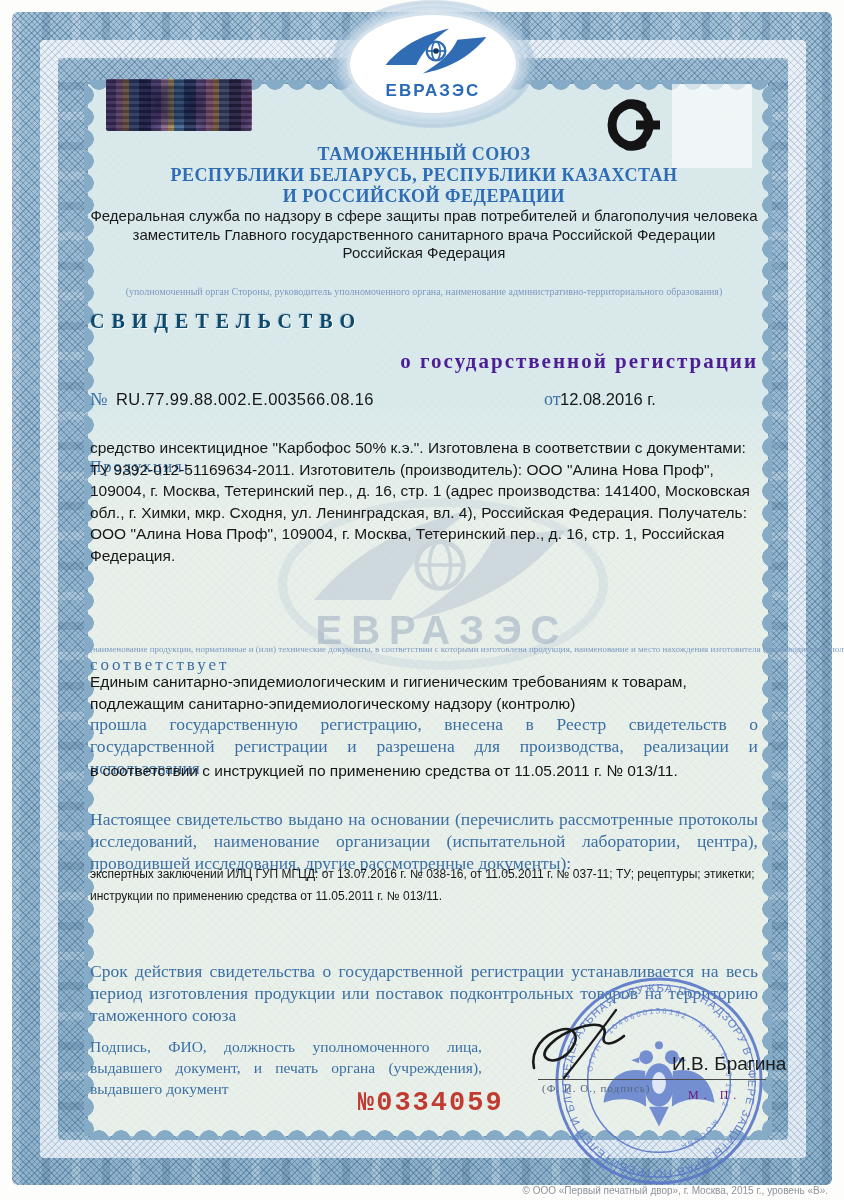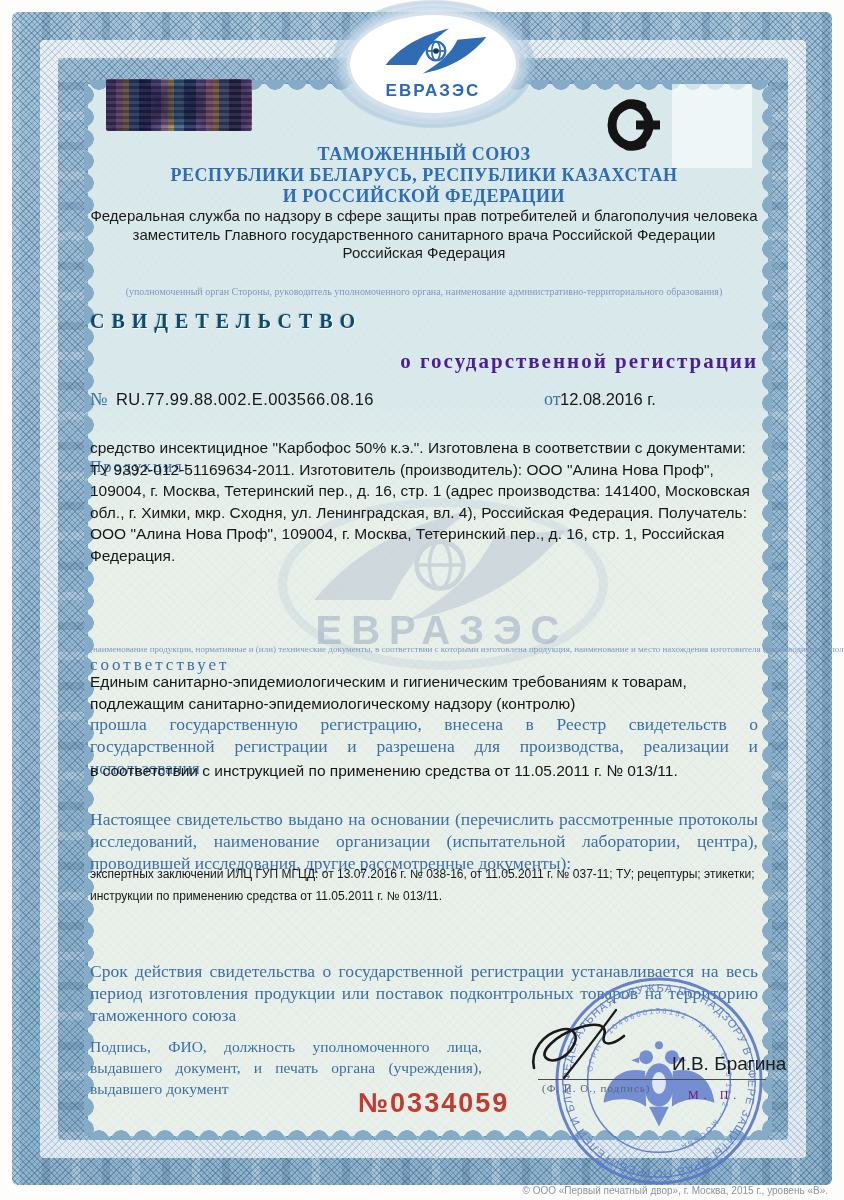--- a/index.html
+++ b/index.html
@@ -112,21 +112,21 @@
   .passed { top:713px; font-size:17.5px; line-height:22px; text-align:justify; }
   .passed-add { top:762px; font-size:15.5px; }
 
   .basis { top:808px; font-size:17.5px; line-height:22px; text-align:justify; }
   .basis-details { top:864px; font-size:12px; line-height:21.5px; }
 
   .validity { top:960px; font-size:17.5px; line-height:22px; text-align:justify; }
 
   .sign-note { top:1036px; width:392px; font-size:15.5px; line-height:21px; text-align:justify; }
 
-  .blank-number { position:absolute; left:358px; top:1088px; z-index:2; font-family:Liberation Sans, sans-serif;
+  .blank-number { position:absolute; left:358px; top:1088px; z-index:2; font-family:Liberation Mono, monospace;
     font-weight:bold; font-size:27px; letter-spacing:2px; color:#c13b30; }
 
   
   .stamp { position:absolute; left:550px; top:972px; width:218px; height:218px; z-index:3; opacity:.92; }
   .signer-name { position:absolute; left:672px; top:1053px; z-index:5; font-size:19px; color:#1c1c1c; }
   .sig-line { position:absolute; left:538px; top:1079px; width:228px; border-top:1px solid #4a4a4a; z-index:4; }
   .sig-caption { position:absolute; left:542px; top:1082px; z-index:4; font-family:"Liberation Serif","DejaVu Serif",serif;
     font-size:11px; letter-spacing:1px; color:#55677e; }
   .seal-caption { position:absolute; left:688px; top:1088px; z-index:5; font-family:"Liberation Serif","DejaVu Serif",serif;
     font-size:12px; letter-spacing:5px; color:#701a75;text-align:center; }

